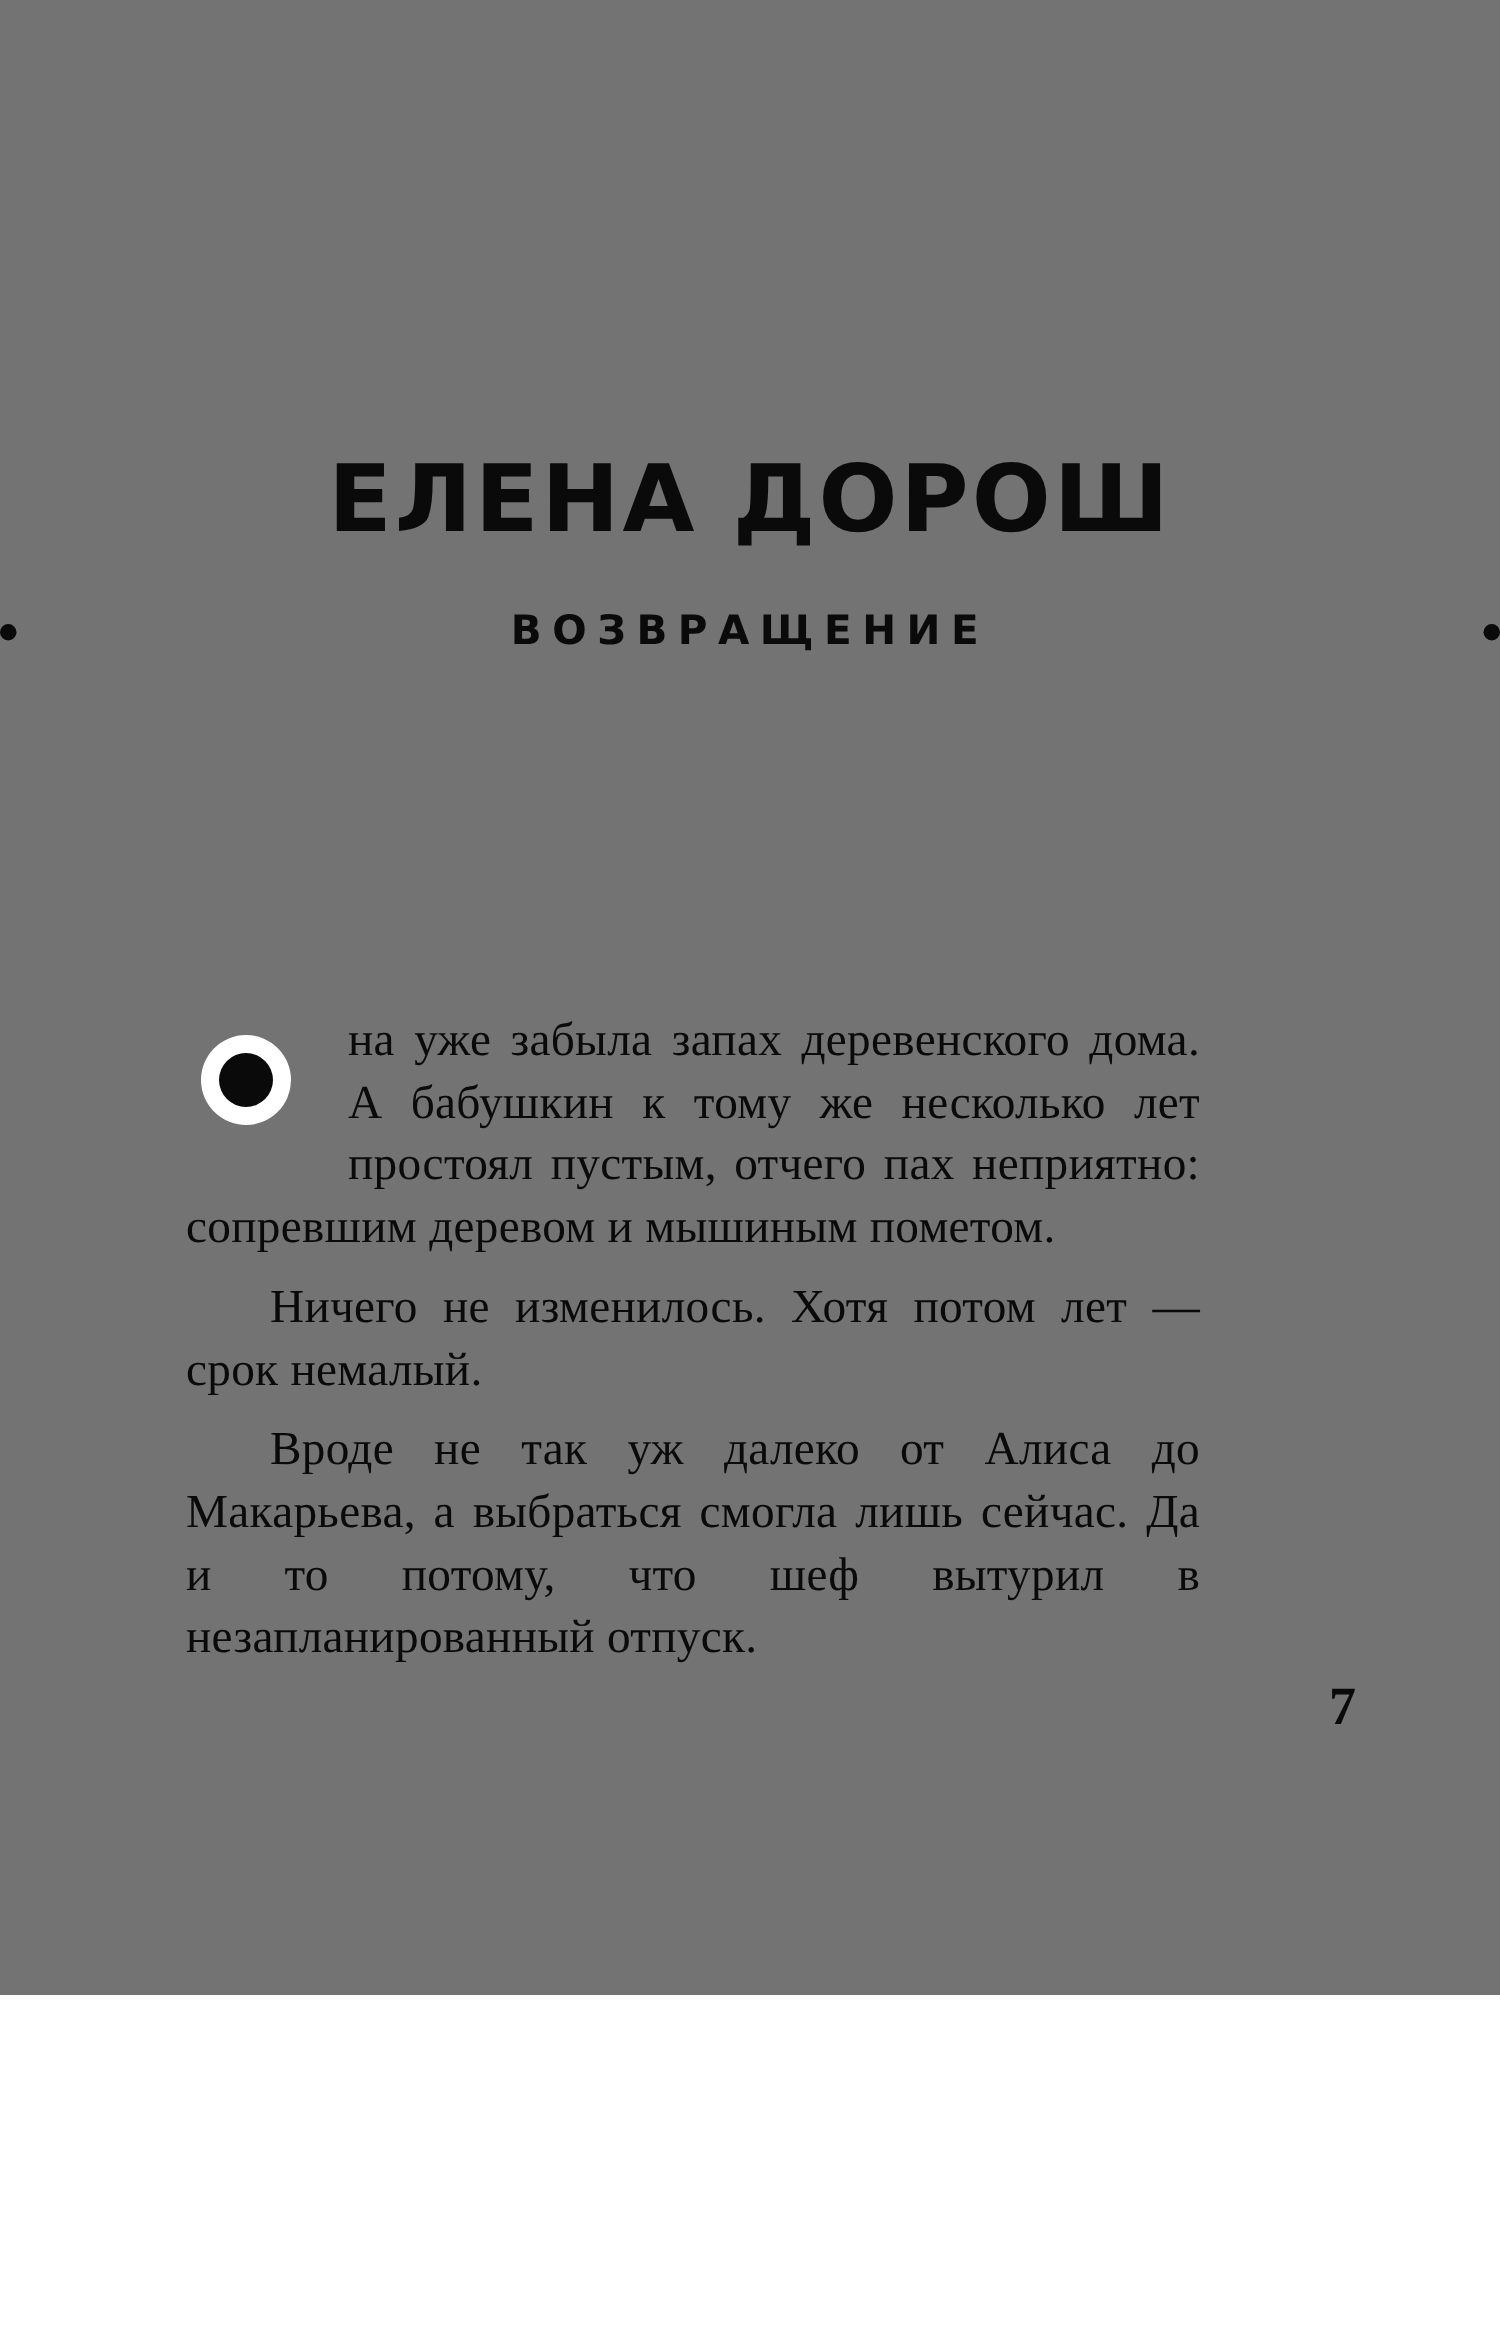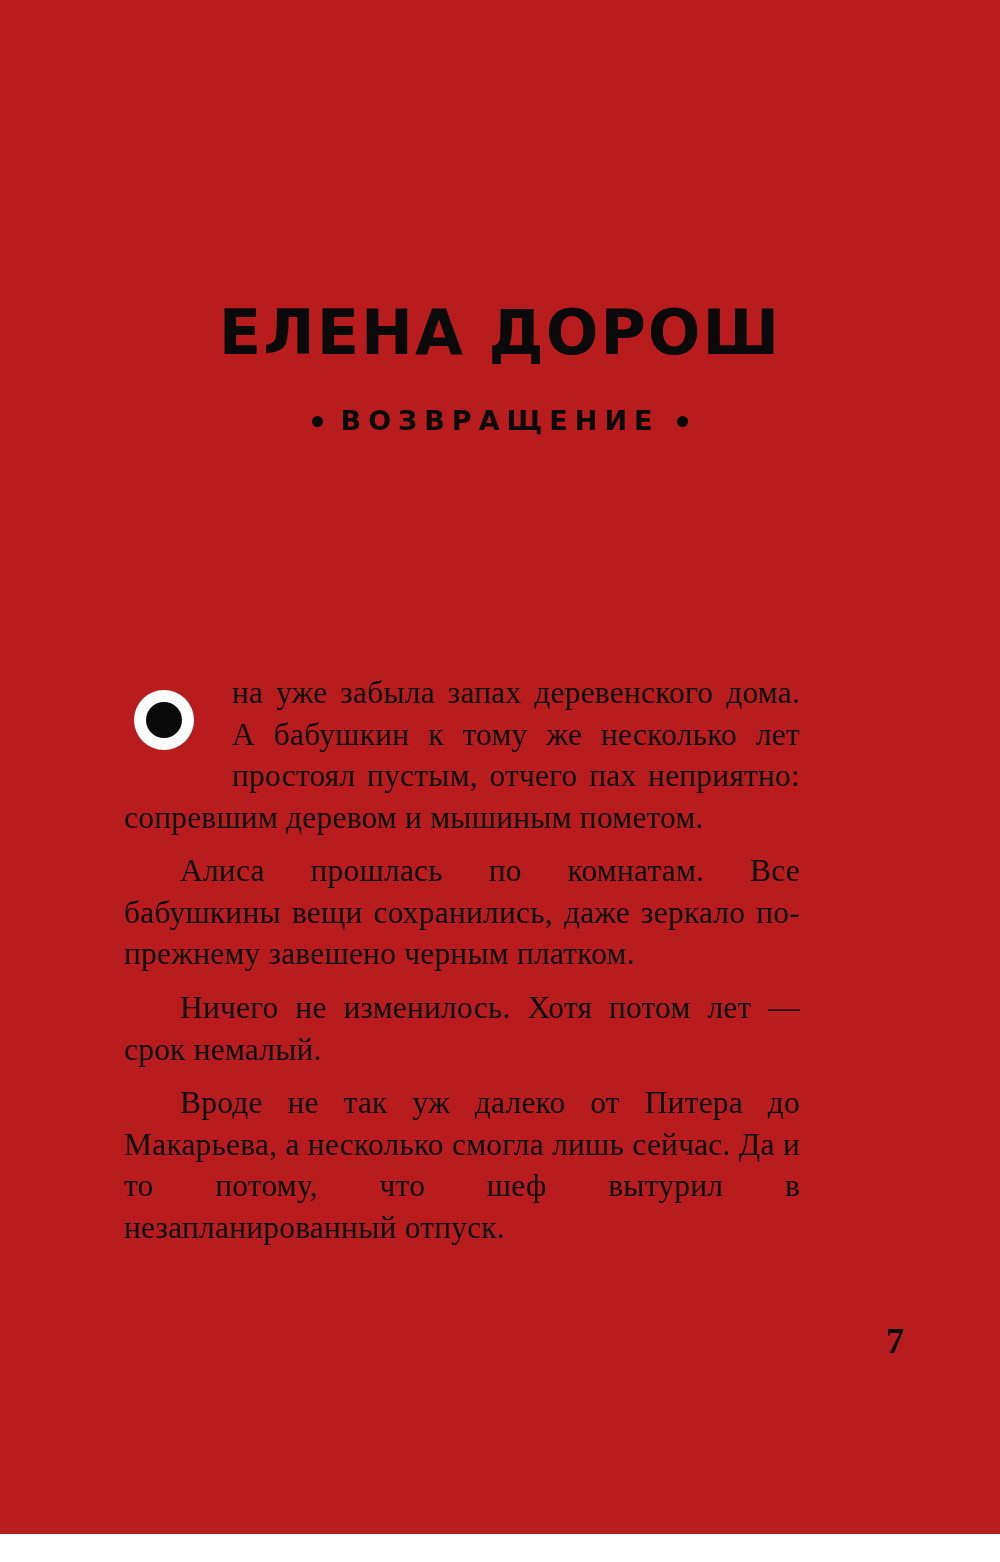--- a/index.html
+++ b/index.html
@@ -3,22 +3,22 @@
 <meta charset="utf-8">
 <style>
   html, body {
     margin: 0;
     padding: 0;
     background: #ffffff;
   }
   .page {
     position: relative;
     width: 1000px;
-    height: 1534px;
-    background: #b91c1c;
+    height: 1330px;
+    background: #737373;
     overflow: hidden;
     font-family: "Liberation Serif", serif;
     color: #0a0a0a;
     text-decoration: underline;
   }
 
   
   .title-block {
     position: absolute;
     left: 0;
@@ -37,21 +37,21 @@
   }
   .series-line {
     margin-top: 40px;
     font-family: "DejaVu Sans", sans-serif;
     font-weight: 700;
     font-size: 27px;
     letter-spacing: 7px;
     color: #0a0a0a;
     display: flex;
     align-items: center;
-    justify-content: center;
+    justify-content: space-between;
     gap: 18px;
   }
   .dot-mark {
     display: inline-block;
     width: 11px;
     height: 11px;
     border-radius: 50%;
     background: #0a0a0a;
     position: relative;
     top: 1px;
@@ -128,20 +128,19 @@
     </div>
   </div>
 
   <div class="body-text">
     <div class="dropcap-wrap">
       <div class="ring-outer"></div>
       <div class="ring-mid"></div>
       <div class="ring-inner"></div>
     </div>
     <p class="first">на уже забыла запах деревенского дома. А бабушкин к тому же несколько лет простоял пустым, отчего пах неприятно: сопревшим деревом и мышиным пометом.</p>
-    <p>Алиса прошлась по комнатам. Все бабушкины вещи сохранились, даже зеркало по-прежнему завешено черным платком.</p>
     <p>Ничего не изменилось. Хотя потом лет — срок немалый.</p>
-    <p>Вроде не так уж далеко от Питера до Макарьева, а несколько смогла лишь сейчас. Да и то потому, что шеф вытурил в незапланированный отпуск.</p>
+    <p>Вроде не так уж далеко от Алиса до Макарьева, а выбраться смогла лишь сейчас. Да и то потому, что шеф вытурил в незапланированный отпуск.</p>
   </div>
 
   <div class="page-number">7</div>
 
 </div>
 
 </body></html>

